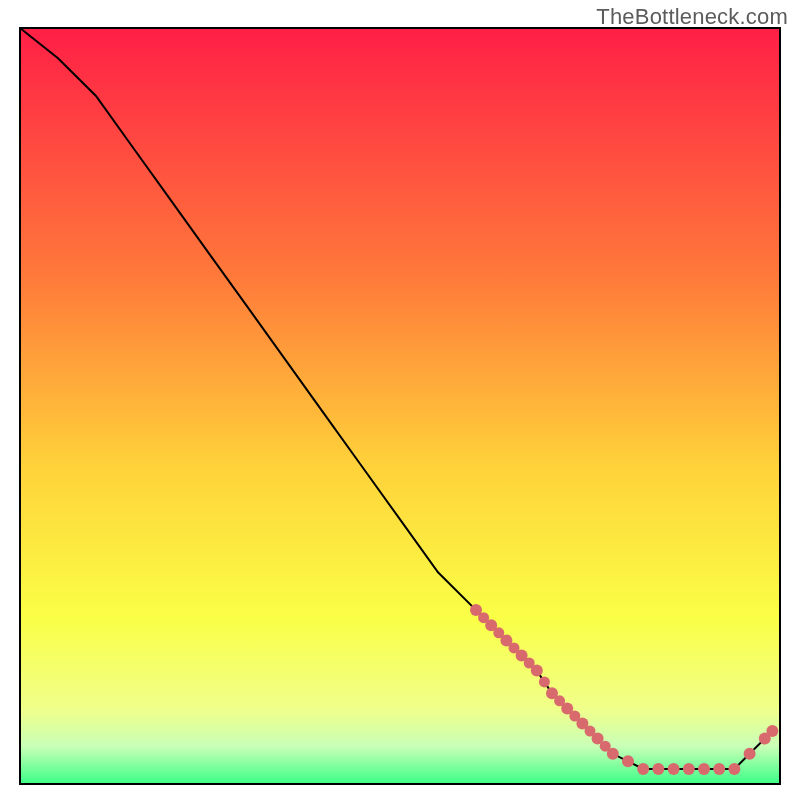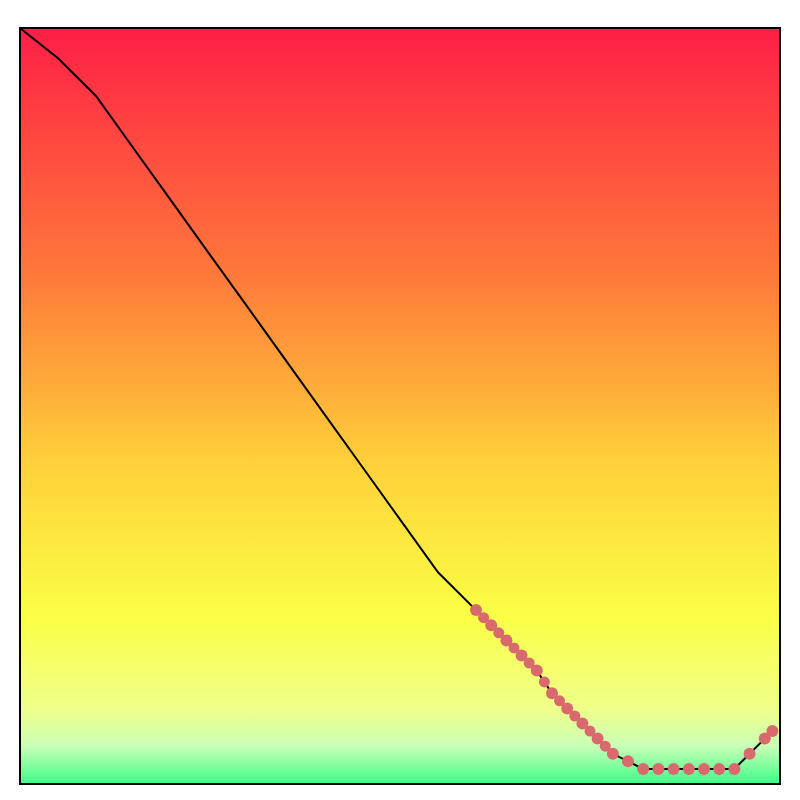--- a/index.html
+++ b/index.html
@@ -26,20 +26,21 @@
     z-index: 10;
   }
   svg {
     display: block;
   }
 </style>
 </head>
 <body>
 
 <div class="chart-container">
+  <div class="watermark">TheBottleneck.com</div>
 
   <svg id="chart-svg" width="800" height="800" viewBox="0 0 800 800">
     <defs>
       <linearGradient id="bg-grad" x1="0" y1="0" x2="0" y2="1">
         <stop id="g-stop-0" offset="0%" stop-color="#ff1f46"></stop>
         <stop id="g-stop-1" offset="33%" stop-color="#ff7a3a"></stop>
         <stop id="g-stop-2" offset="58%" stop-color="#ffd23a"></stop>
         <stop id="g-stop-3" offset="78%" stop-color="#faff46"></stop>
         <stop id="g-stop-4" offset="90%" stop-color="#f0ff8a"></stop>
         <stop id="g-stop-5" offset="95%" stop-color="#c9ffb7"></stop>

